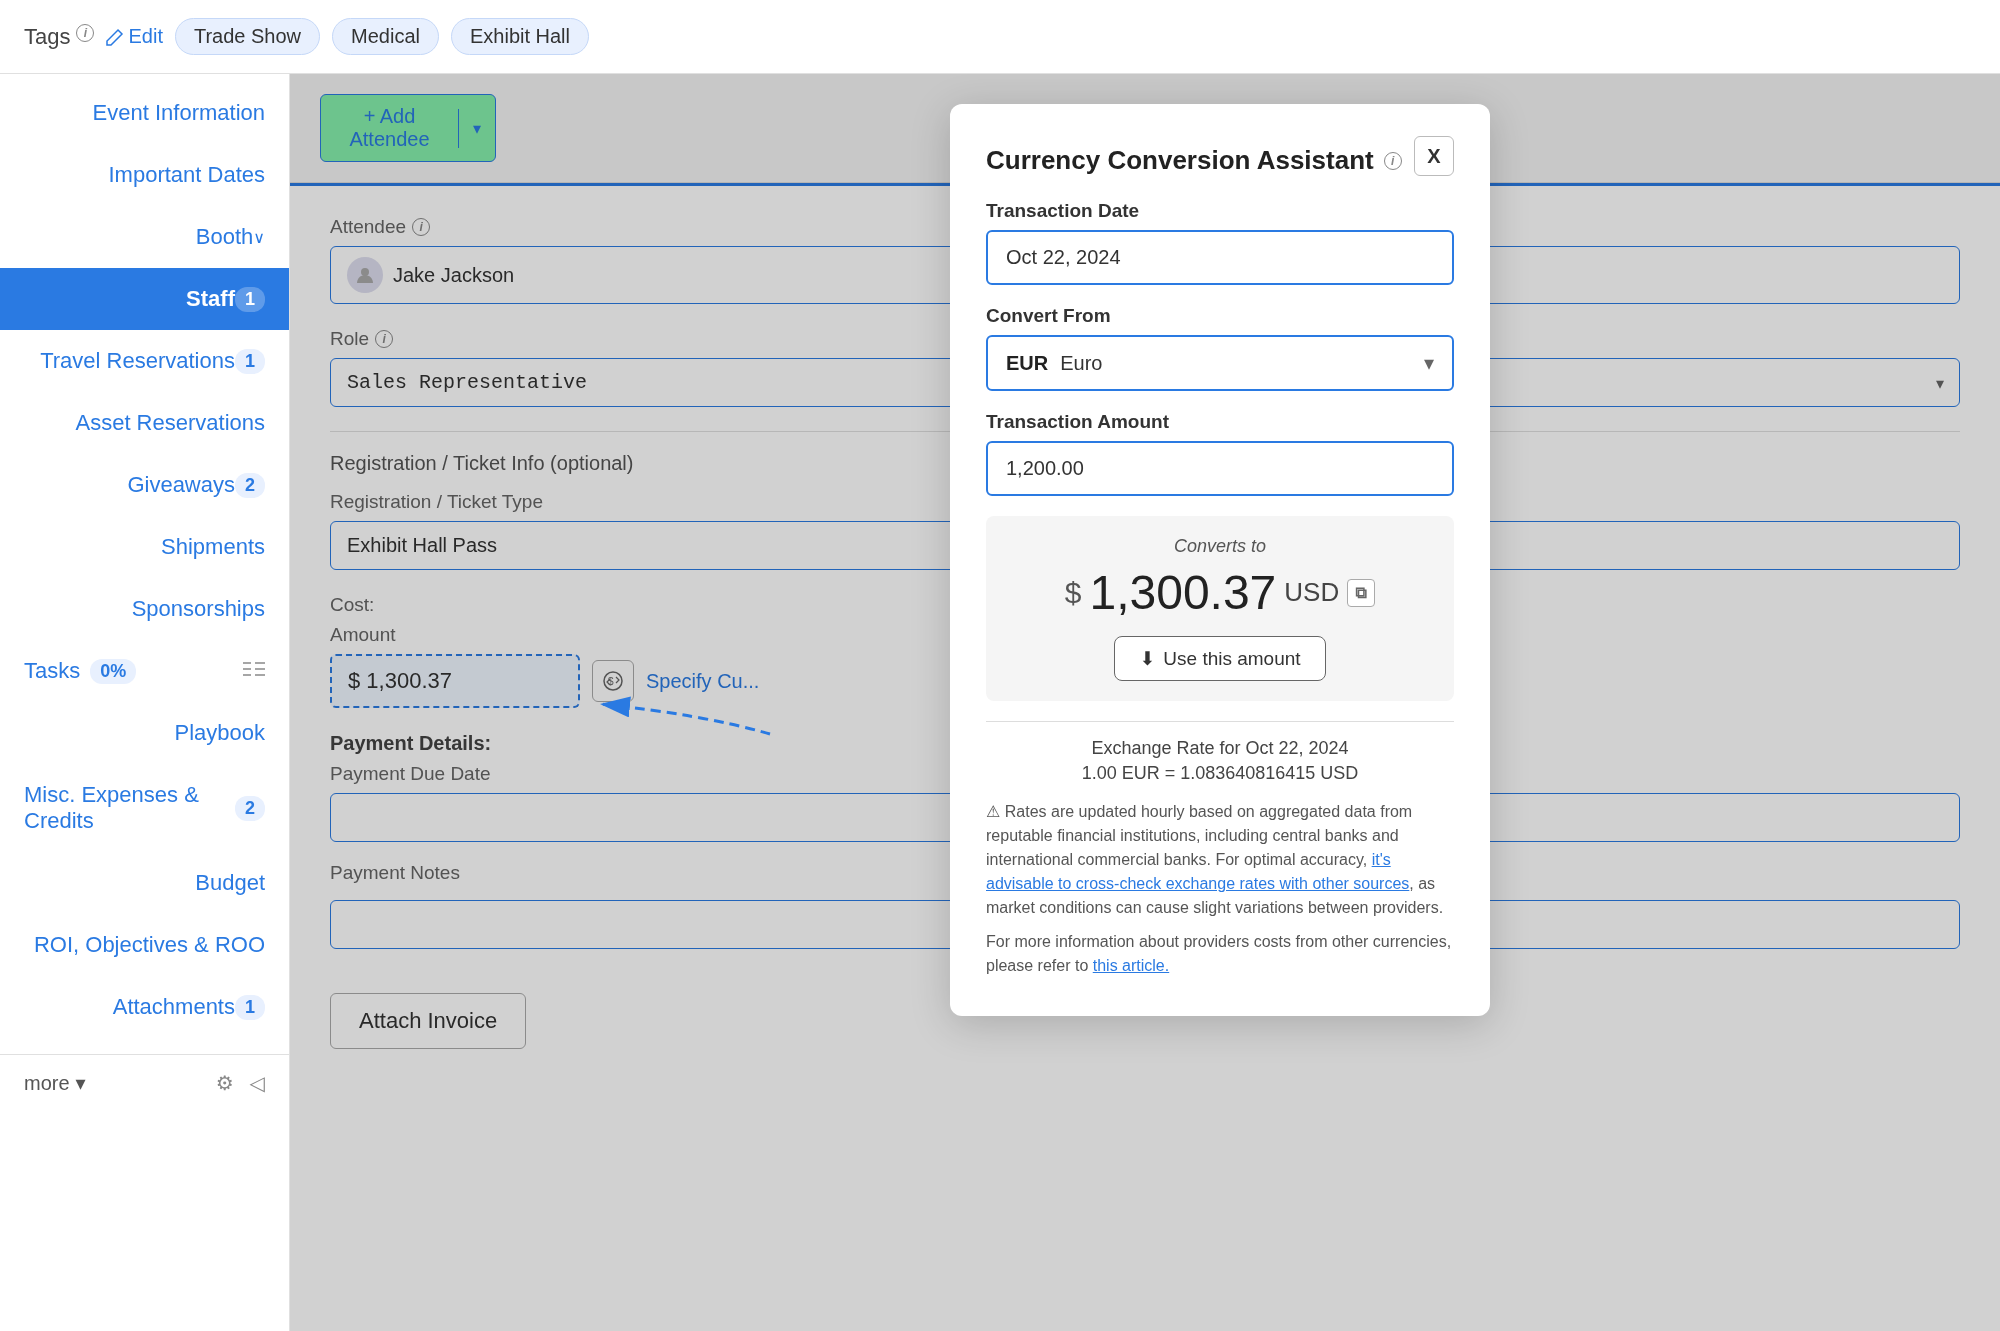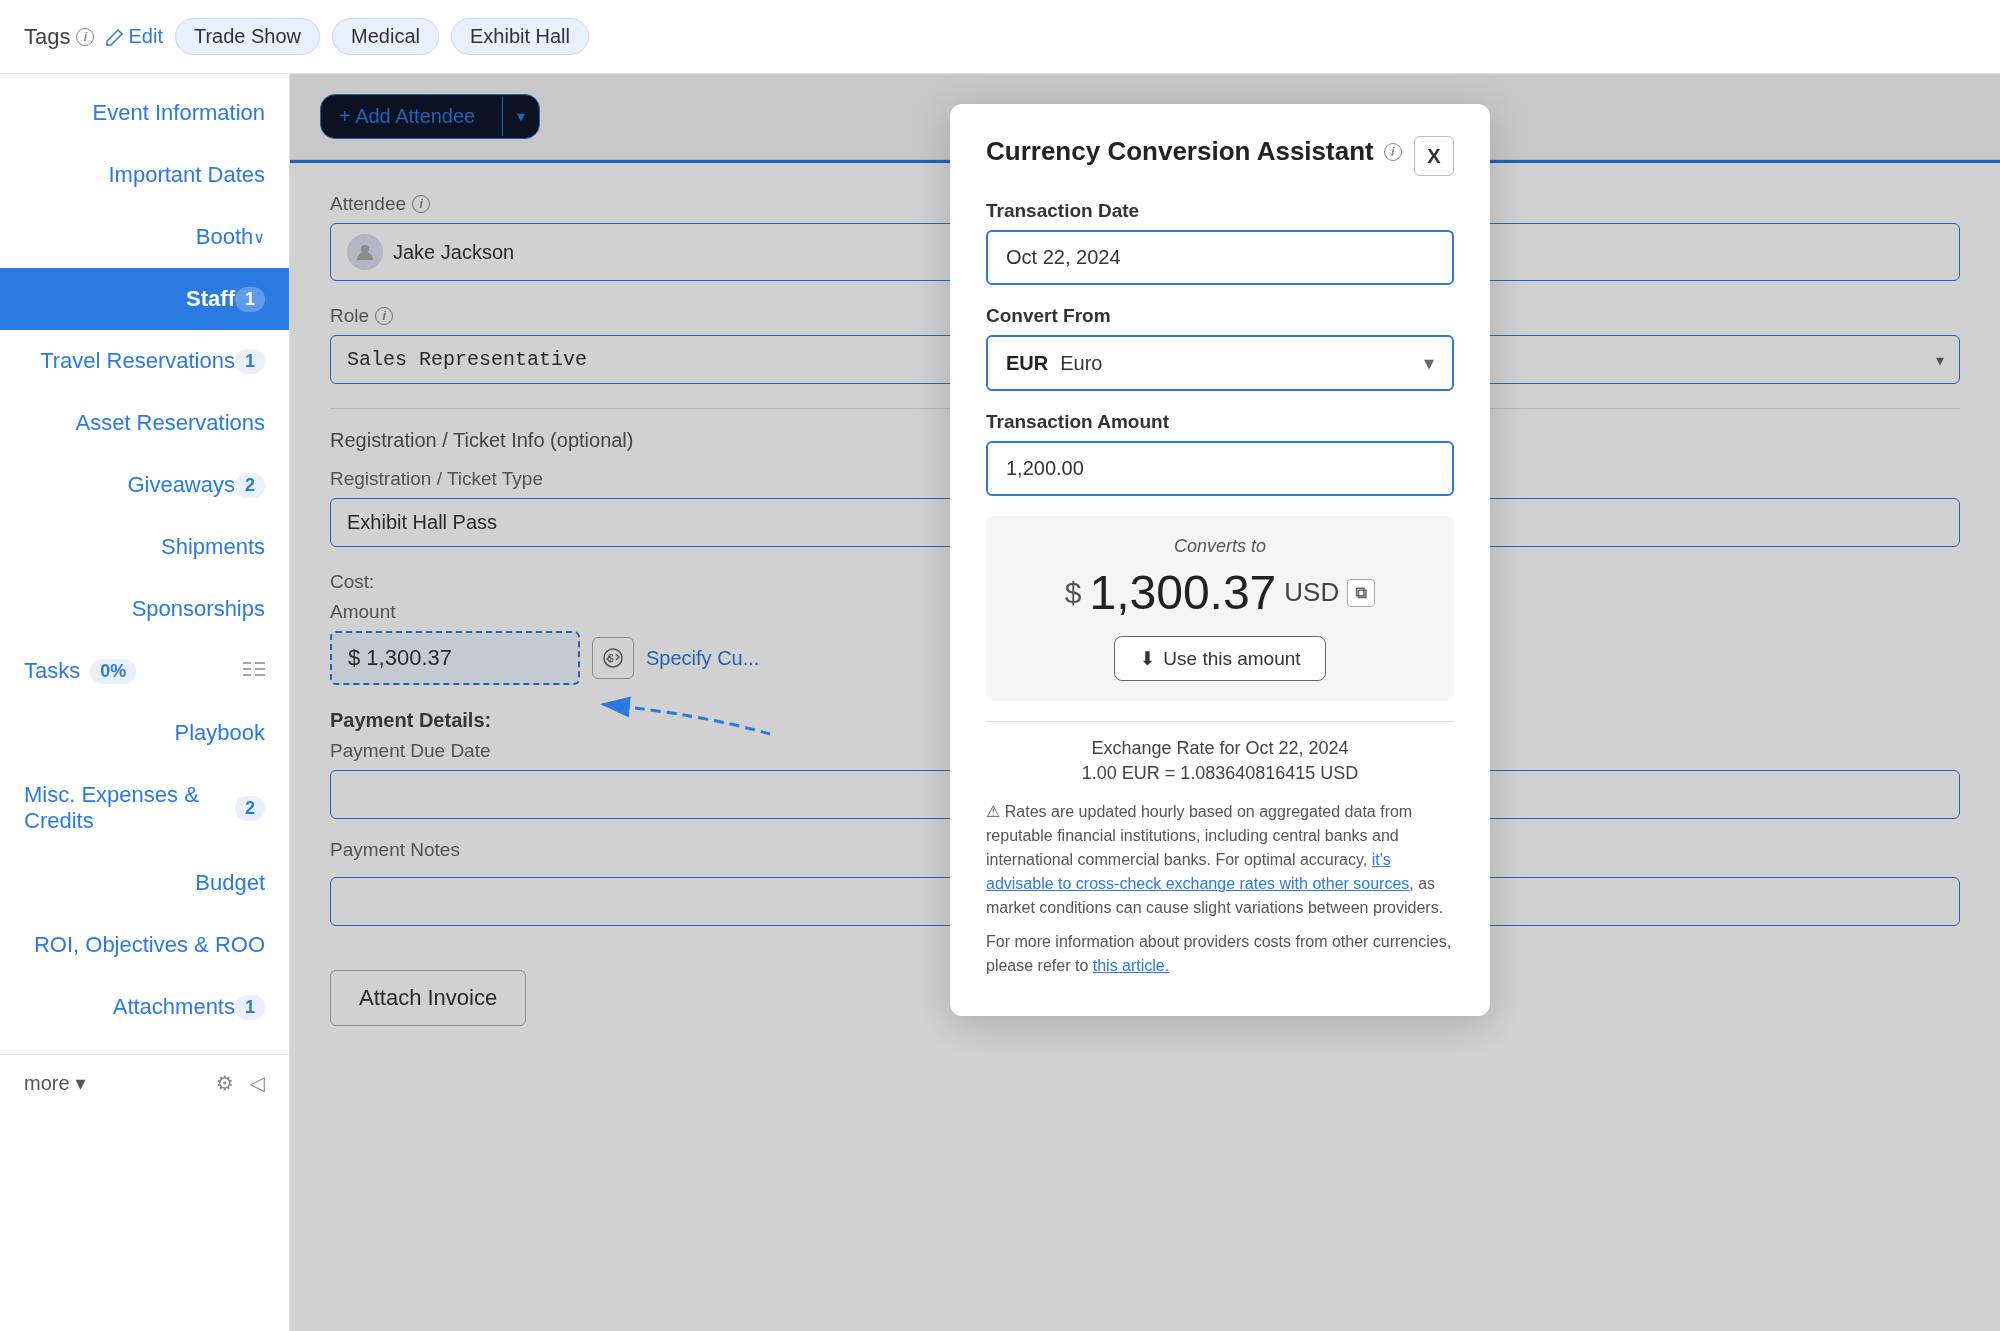--- a/index.html
+++ b/index.html
@@ -20,21 +20,20 @@
       align-items: center;
       gap: 12px;
       border-bottom: 1px solid #e0e0e0;
       position: relative;
       z-index: 1;
     }
     .tags-label {
       color: #444;
       font-size: 22px;
       display: flex;
-      align-items: center;
       gap: 6px;
     }
     .tags-edit {
       color: #2a7ae2;
       font-size: 20px;
       cursor: pointer;
       display: flex;
       align-items: center;
       gap: 4px;
     }
@@ -142,25 +141,25 @@
     
     .attendee-toolbar {
       background: #f5f5f5;
       padding: 20px 30px;
       border-bottom: 1px solid #ddd;
     }
     .add-attendee-btn {
       display: flex;
       align-items: center;
       border: 1.5px solid #2a7ae2;
-      border-radius: 15px;
+      border-radius: 6px;
       overflow: hidden;
-      background: #0f172a;
-      cursor: pointer;
-      width: 220px;
+      background: #86efac;
+      cursor: pointer;
+      width: 176px;
     }
     .add-attendee-main {
       padding: 10px 18px;
       color: #2a7ae2;
       font-size: 20px;
       display: flex;
       align-items: center;
       gap: 8px;
       flex: 1;
     }
@@ -332,21 +331,21 @@
       left: 660px;
       width: 540px;
       background: #fff;
       border-radius: 12px;
       box-shadow: 0 8px 40px rgba(0,0,0,0.18);
       z-index: 20;
       padding: 32px 36px 28px;
     }
     .modal-header {
       display: flex;
-      align-items: flex-start;
+      align-items: flex-end;
       justify-content: space-between;
       margin-bottom: 24px;
     }
     .modal-title {
       font-size: 26px;
       font-weight: 700;
       color: #222;
       display: flex;
       align-items: center;
       gap: 10px;

